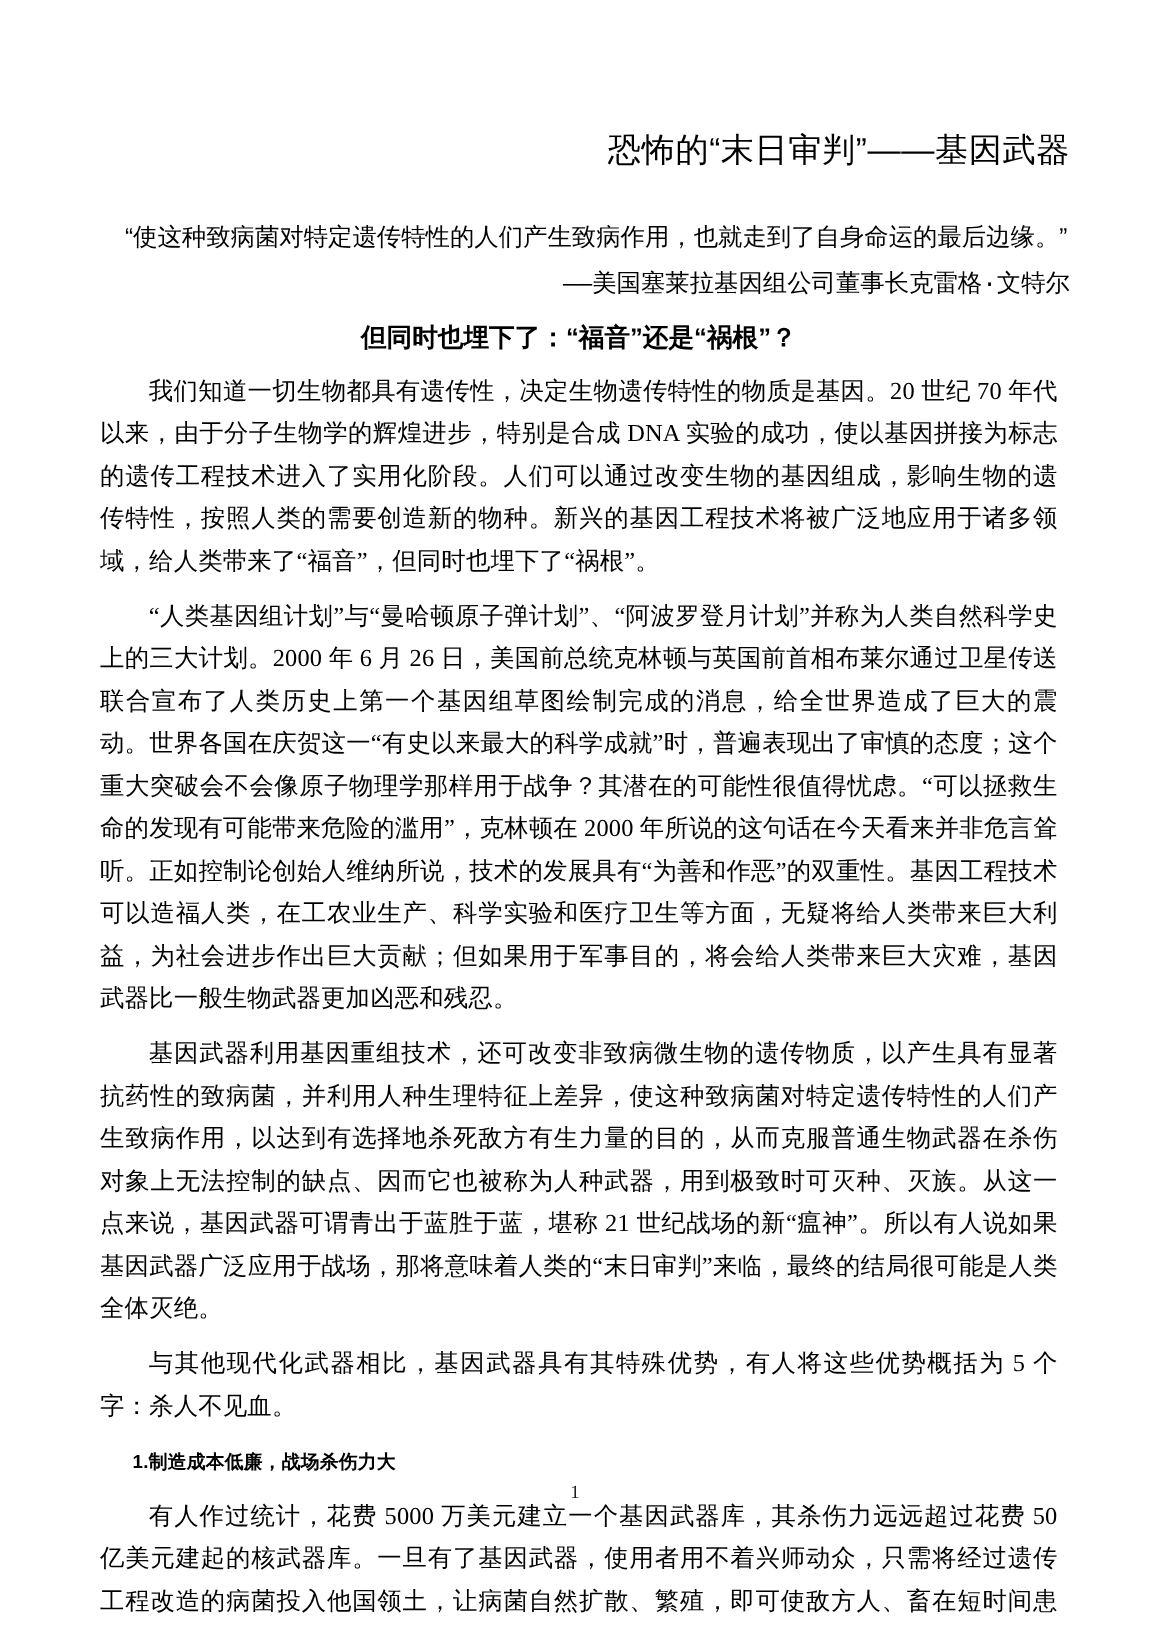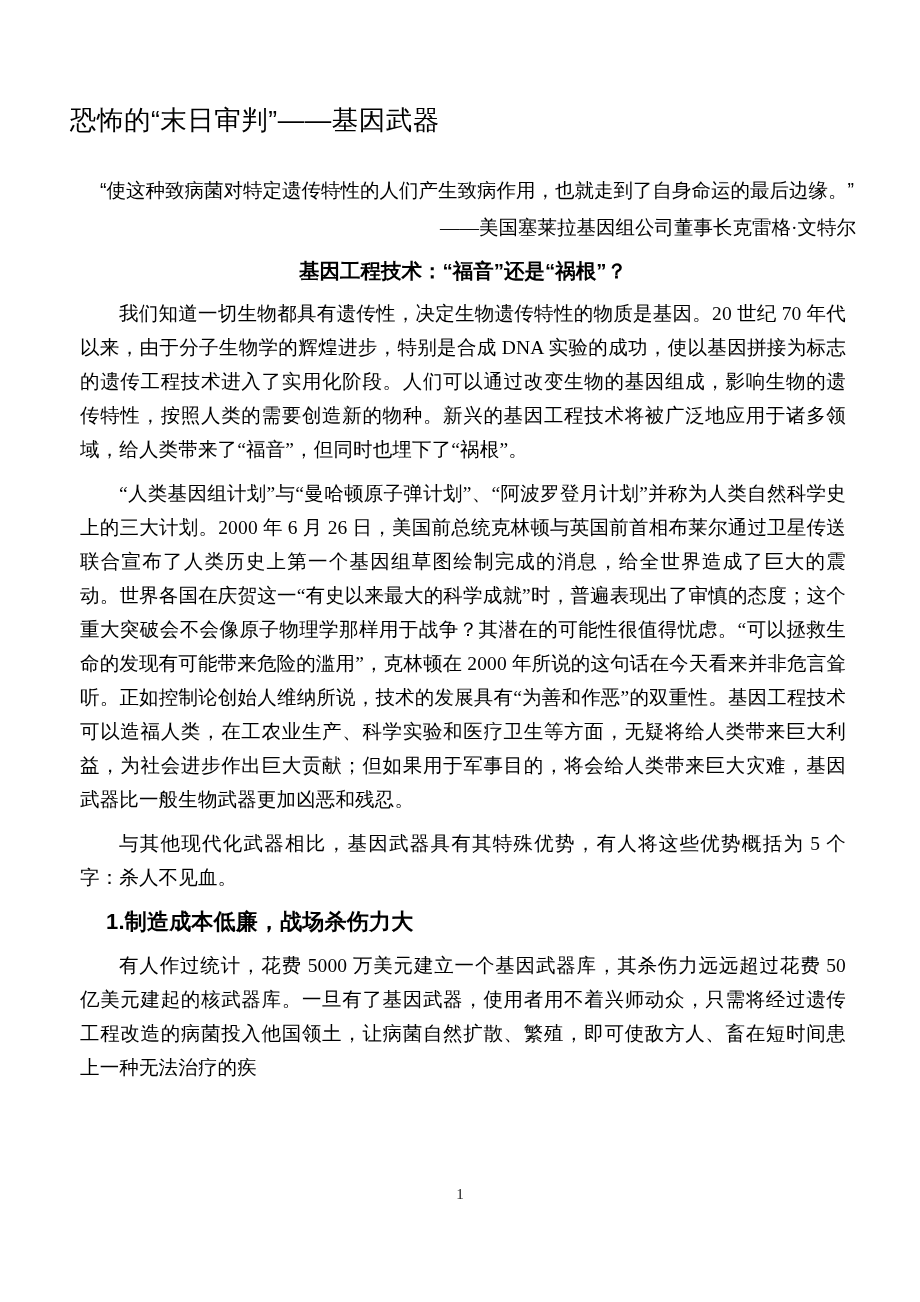--- a/index.html
+++ b/index.html
@@ -26,21 +26,21 @@
 
   .content {
     position: absolute;
     left: 70px;
     top: 0;
     width: 786px;
   }
 
   
   .doc-title {
-    text-align: left;
+    text-align: right;
     font-family: "Liberation Sans", "DejaVu Sans", sans-serif;
     font-size: 26.5px;
     font-weight: 400;
     letter-spacing: 0.5px;
     margin: 0;
     padding-top: 104px;
     line-height: 1.25;
     white-space: nowrap;
   }
 
@@ -51,21 +51,21 @@
     font-weight: 400;
     line-height: 34px;
     text-align: justify;
     text-align-last: left;
     text-justify: inter-ideograph;
     margin: 0;
     padding-top: 36px;
     text-indent: 30px;
   }
   .epigraph-attrib {
-    font-family: Liberation Serif, serif;
+    font-family: Liberation Mono, monospace;
     font-size: 19.5px;
     font-weight: 400;
     line-height: 34px;
     text-align: right;
     margin: 0;
     padding-top: 4px;
     white-space: nowrap;
   }
 
   
@@ -81,21 +81,21 @@
   }
   .sec-heading.spaced {
     padding-top: 38px;
     padding-bottom: 8px;
     font-size: 21.5px;
   }
 
   
   .sub-heading {
     font-family: "Liberation Sans", "DejaVu Sans", sans-serif;
-    font-size: 22px;
+    font-size: 15px;
     font-weight: 700;
     line-height: 34px;
     margin: 0;
     text-indent: 36px;
     letter-spacing: 0.2px;
   }
 
   
   .body-p {
     font-family: "Liberation Serif", "DejaVu Serif", serif;
@@ -130,26 +130,27 @@
 <div class="page">
 
   <div class="content">
 
     <h1 class="doc-title">恐怖的“末日审判”——基因武器</h1>
 
     <p class="epigraph">“使这种致病菌对特定遗传特性的人们产生致病作用，也就走到了自身命运的最后边缘。”</p>
 
     <p class="epigraph-attrib">——美国塞莱拉基因组公司董事长克雷格·文特尔</p>
 
-    <h2 class="sec-heading">基因工程技术：“福音”还是“祸根”？</h2>
+    <h2 class="sec-heading">但同时也埋下了：“福音”还是“祸根”？</h2>
 
     <p class="body-p">我们知道一切生物都具有遗传性，决定生物遗传特性的物质是基因。20 世纪 70 年代以来，由于分子生物学的辉煌进步，特别是合成 DNA 实验的成功，使以基因拼接为标志的遗传工程技术进入了实用化阶段。人们可以通过改变生物的基因组成，影响生物的遗传特性，按照人类的需要创造新的物种。新兴的基因工程技术将被广泛地应用于诸多领域，给人类带来了“福音”，但同时也埋下了“祸根”。</p>
 
     <p class="body-p">“人类基因组计划”与“曼哈顿原子弹计划”、“阿波罗登月计划”并称为人类自然科学史上的三大计划。2000 年 6 月 26 日，美国前总统克林顿与英国前首相布莱尔通过卫星传送联合宣布了人类历史上第一个基因组草图绘制完成的消息，给全世界造成了巨大的震动。世界各国在庆贺这一“有史以来最大的科学成就”时，普遍表现出了审慎的态度；这个重大突破会不会像原子物理学那样用于战争？其潜在的可能性很值得忧虑。“可以拯救生命的发现有可能带来危险的滥用”，克林顿在 2000 年所说的这句话在今天看来并非危言耸听。正如控制论创始人维纳所说，技术的发展具有“为善和作恶”的双重性。基因工程技术可以造福人类，在工农业生产、科学实验和医疗卫生等方面，无疑将给人类带来巨大利益，为社会进步作出巨大贡献；但如果用于军事目的，将会给人类带来巨大灾难，基因武器比一般生物武器更加凶恶和残忍。</p>
 
+    <p class="body-p">基因武器利用基因重组技术，还可改变非致病微生物的遗传物质，以产生具有显著抗药性的致病菌，并利用人种生理特征上差异，使这种致病菌对特定遗传特性的人们产生致病作用，以达到有选择地杀死敌方有生力量的目的，从而克服普通生物武器在杀伤对象上无法控制的缺点、因而它也被称为人种武器，用到极致时可灭种、灭族。从这一点来说，基因武器可谓青出于蓝胜于蓝，堪称 21 世纪战场的新“瘟神”。所以有人说如果基因武器广泛应用于战场，那将意味着人类的“末日审判”来临，最终的结局很可能是人类全体灭绝。</p>
 
 
     <p class="body-p">与其他现代化武器相比，基因武器具有其特殊优势，有人将这些优势概括为 5 个字：杀人不见血。</p>
 
     <h3 class="sub-heading">1.制造成本低廉，战场杀伤力大</h3>
 
     <p class="body-p">有人作过统计，花费 5000 万美元建立一个基因武器库，其杀伤力远远超过花费 50 亿美元建起的核武器库。一旦有了基因武器，使用者用不着兴师动众，只需将经过遗传工程改造的病菌投入他国领土，让病菌自然扩散、繁殖，即可使敌方人、畜在短时间患上一种无法治疗的疾</p>
 
   </div>
 

